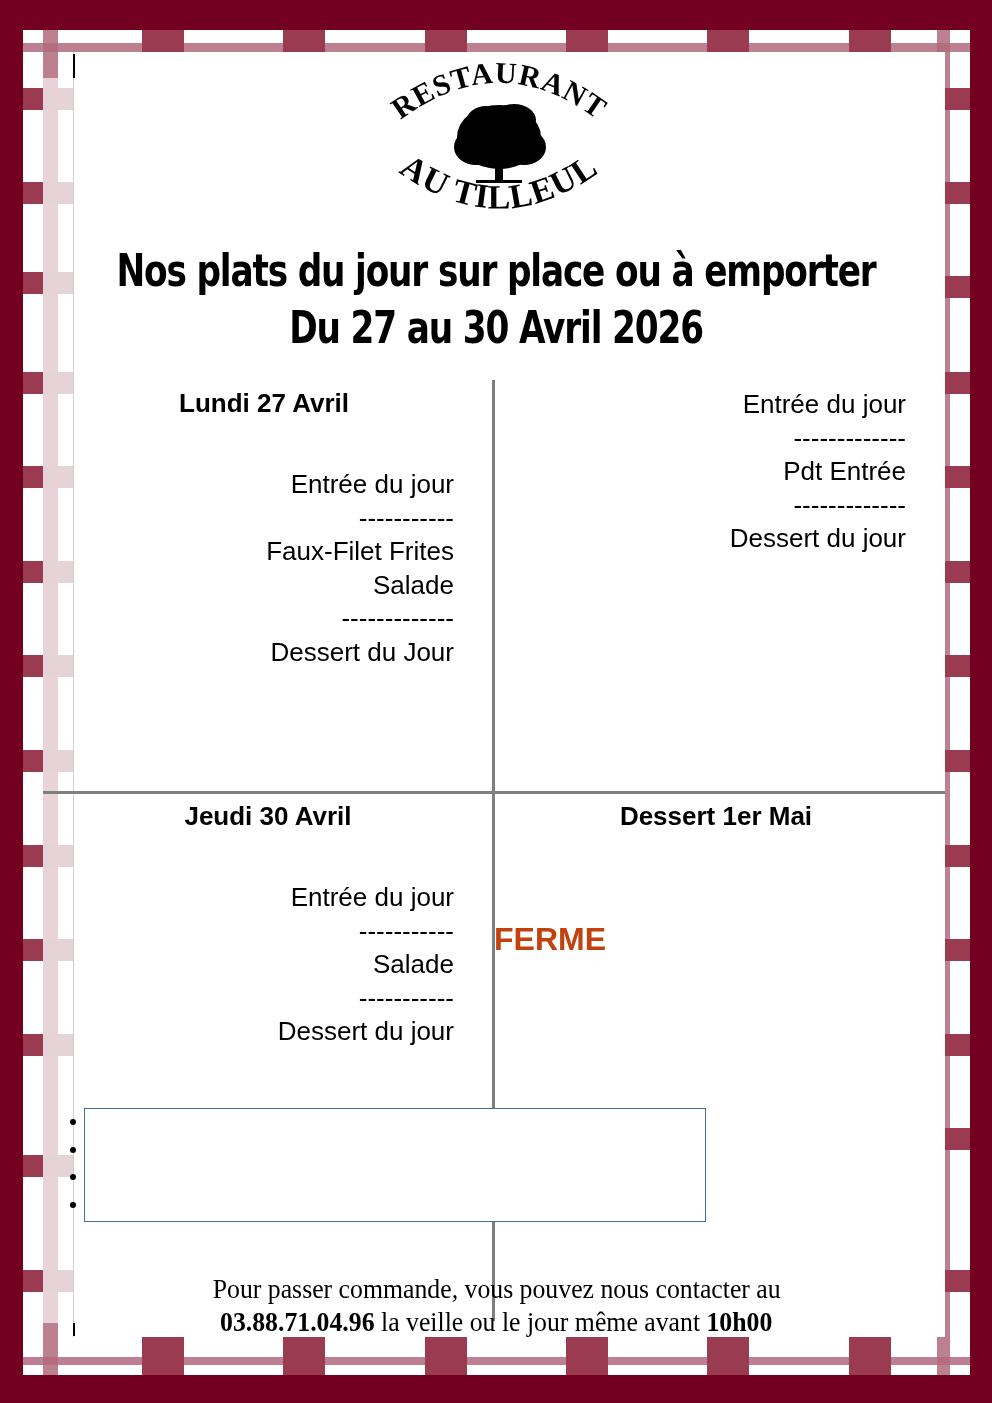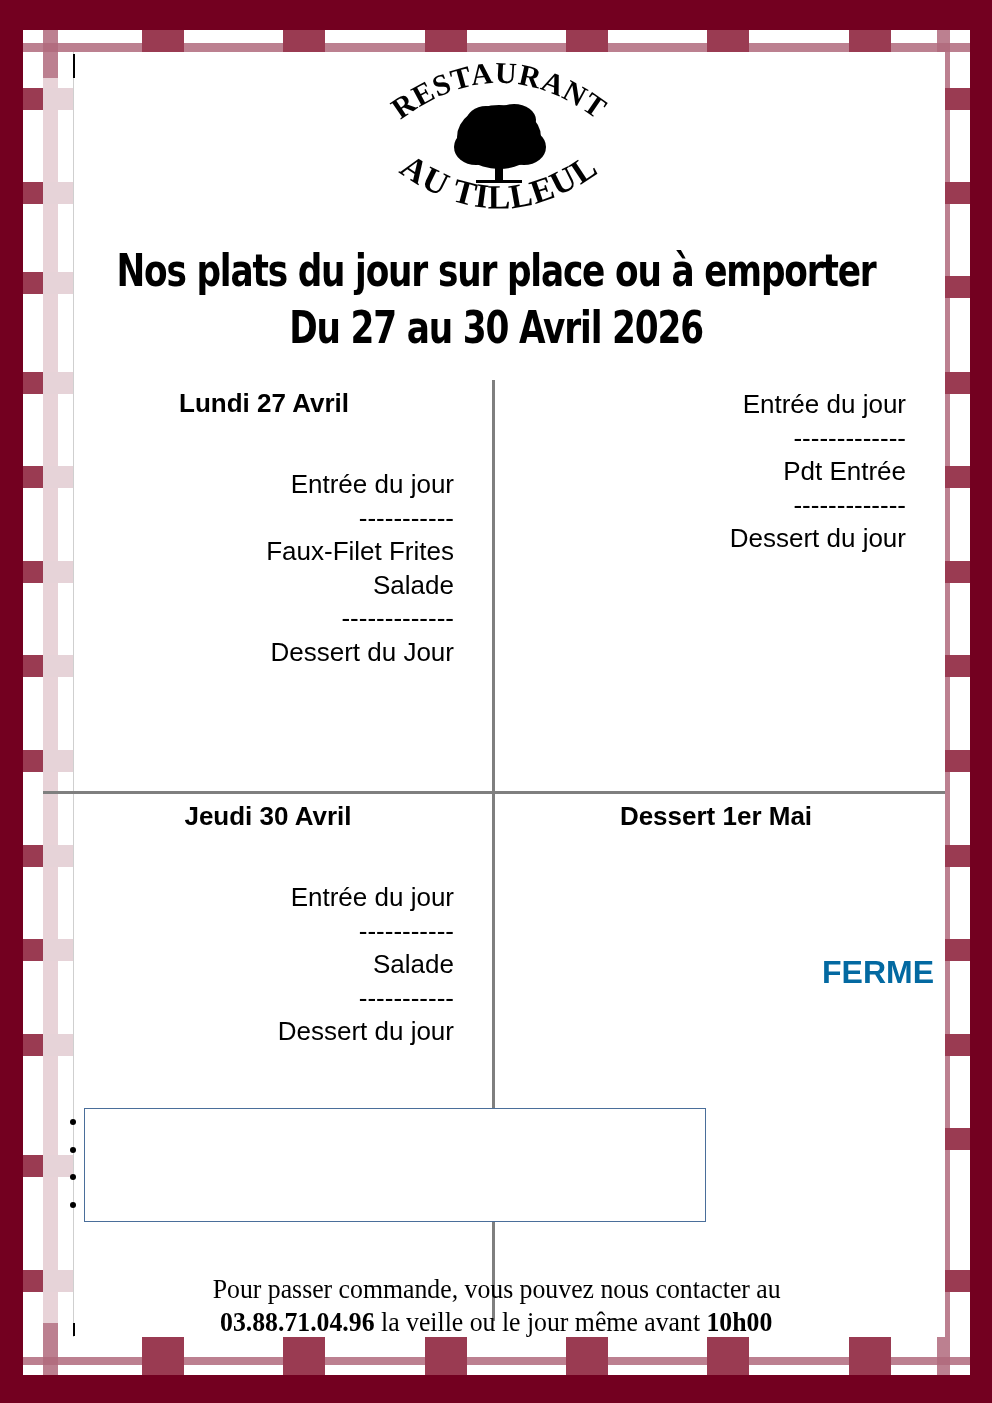--- a/index.html
+++ b/index.html
@@ -21,22 +21,22 @@
            transform:scaleX(0.78); transform-origin:center; }
   .title1 { top:245px; font-size:44px; left:0; width:992px; }
   .title2 { top:302px; font-size:44px; left:0; width:992px; }
 
   .vline { position:absolute; left:492px; width:3px; background:#7f7f7f; }
   .hline { position:absolute; left:43px; top:791px; width:902px; height:3px; background:#7f7f7f; }
 
   .day { position:absolute; text-align:center; font-size:26px; line-height:33.5px; }
   .day .head { font-weight:bold; font-size:26px; line-height:30px; margin-bottom:50px; }
   .day .line { white-space:pre;text-align:right; }
-  .ferme { position:absolute; left:494px; width:440px; top:954px; text-align:right;
-           color:#0369a1; font-weight:bold; font-size:32px; }
+  .ferme { position:absolute; left:494px; width:440px; top:921px; text-align:left;
+           color:#c2410c; font-weight:bold; font-size:32px; }
 
   .textbox { position:absolute; left:84px; top:1108px; width:620px; height:112px;
              border:1px solid #4a6e9a; background:#ffffff; }
   .bullet { position:absolute; left:70px; width:6px; height:6px; border-radius:50%; background:#000; }
 
   .footer { position:absolute; left:74px; width:845px; top:1272px; text-align:center;
             font-size:28px; line-height:33px;font-family:Liberation Serif, serif; }
   .footer .cond { display:inline-block; transform:scaleX(0.92); }
   .footer b { font-weight:bold; }
 </style>

